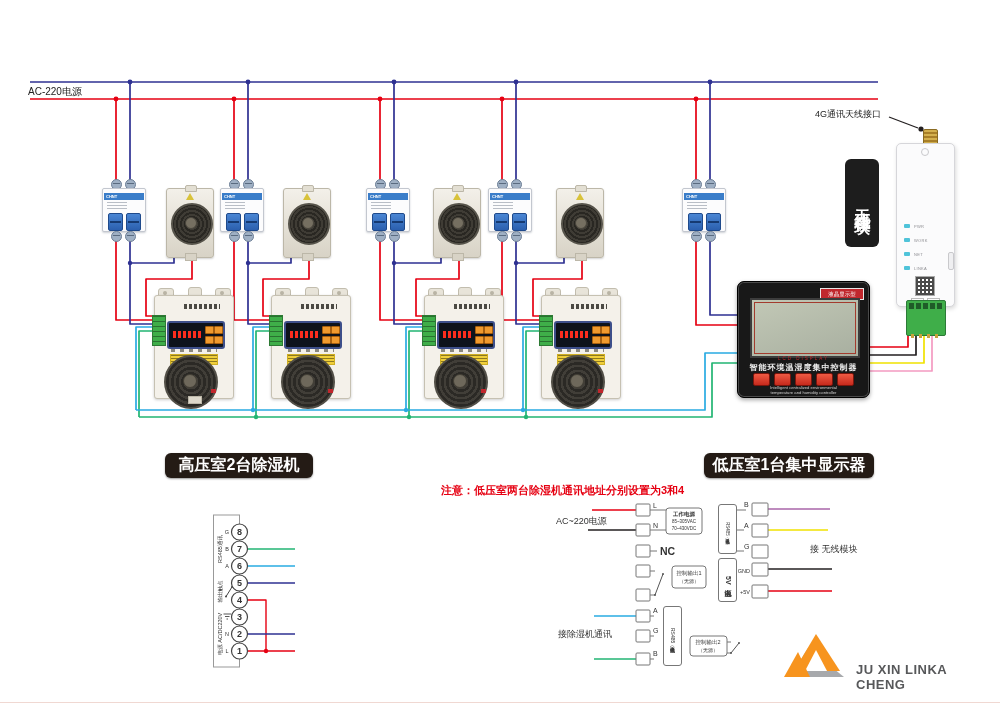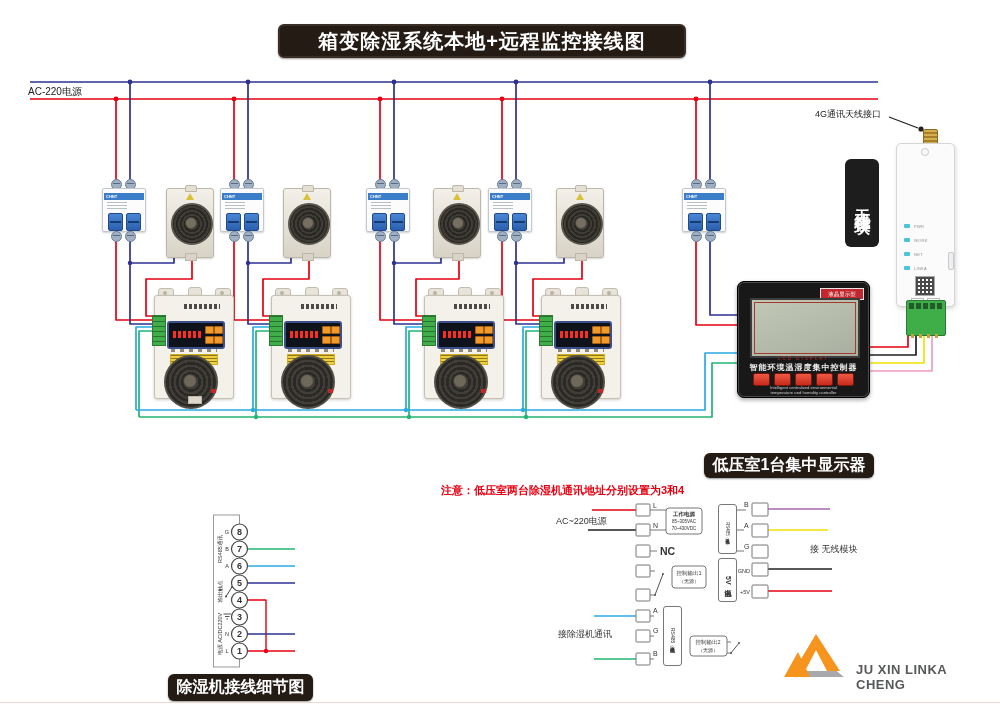--- a/index.html
+++ b/index.html
@@ -288,21 +288,20 @@
         <text x="750" y="594" font-size="5.5" text-anchor="end">+5V</text>
       </g>
       <g font-size="9" fill="#333">
         <text x="556" y="524">AC~220电源</text>
         <text x="558" y="637">接除湿机通讯</text>
         <text x="810" y="552">接 无线模块</text>
       </g>
     </g>
   </svg>
 
-  <div class="abs blackbox" style="left:278px;top:24px;width:404px;height:30px;font-size:20px;letter-spacing:1px;border:2px solid #3a2f26;">箱变除湿系统本地+远程监控接线图</div>
 
   <div class="abs small-label" style="left:28px;top:85px;font-size:10px;">AC-220电源</div>
 
   <div class="abs mcb" style="left:102px;top:178px;">
     <span class="scr" style="left:9px;top:1px;"></span>
       <span class="scr" style="left:23px;top:1px;"></span>
     <span class="body">
         <span class="band">CHNT</span>
         <span class="lines"></span>
       <span class="tg" style="left:5px;"></span>
@@ -515,28 +514,28 @@
     <span class="lbl" style="left:14px;"></span>
       <span class="lbl" style="left:30px;"></span>
     <span class="term">
         <span class="holes"></span>
         <span class="pins"></span>
       </span>
   </div>
   <div class="abs vlabel" style="left:845px;top:159px;width:34px;height:88px;">无线模块</div>
   <div class="abs small-label" style="left:815px;top:108px;">4G通讯天线接口</div>
 
+  <div class="abs blackbox" style="left:165px;top:453px;width:148px;height:25px;font-size:16px;">高压室2台除湿机</div>
   <div class="abs note" style="left:441px;top:483px;">注意：低压室两台除湿机通讯地址分别设置为3和4</div>
   <div class="abs blackbox" style="left:704px;top:453px;width:170px;height:25px;font-size:16px;">低压室1台集中显示器</div>
 
   <div class="abs v-box" style="left:663px;top:606px;width:17px;height:58px;font-size:5px;">RS485通讯（接下位机）</div>
   <div class="abs v-box" style="left:718px;top:504px;width:17px;height:48px;font-size:4.5px;">RS485通讯（接上位机）</div>
   <div class="abs v-box" style="left:718px;top:558px;width:17px;height:42px;font-size:7px;font-weight:bold;">5V电源</div>
 
-  <div class="abs blackbox" style="left:168px;top:674px;width:145px;height:27px;font-size:16px;">除湿机接线细节图</div>
 
   <svg class="abs" style="left:782px;top:622px;" width="72" height="58" viewBox="0 0 72 58">
     <polygon points="26,26 62,55 8,55" fill="#a7a9ac"></polygon>
     <polygon points="34,12 58,49 12,49" fill="#f7941e"></polygon>
     <polygon points="34,28 45,49 23,49" fill="#ffffff"></polygon>
     <polygon points="16,30 28,55 2,55" fill="#f7941e"></polygon>
   </svg>
   <div class="abs logo-en" style="left:856px;top:662px;">JU XIN LINKA CHENG</div>
 
   <div class="abs" style="left:0;top:702px;width:1000px;height:1px;background:#f0d8d2;"></div>

